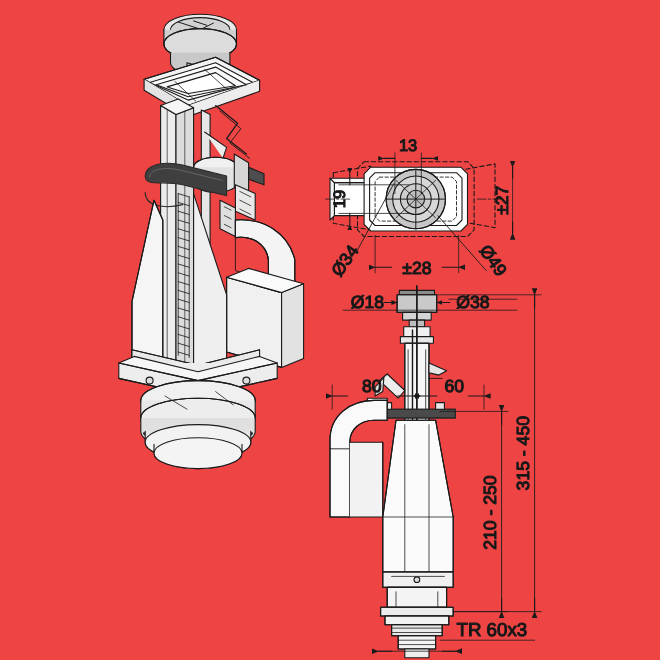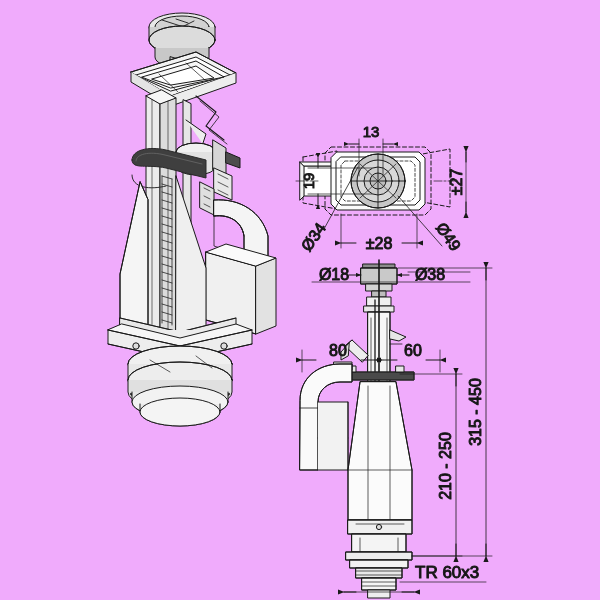--- a/index.html
+++ b/index.html
@@ -1,18 +1,18 @@
 <!DOCTYPE html>
 <html><head>
 <meta charset="utf-8">
 <style>
   html,body{margin:0;padding:0;background:#ffffff;}
   body{width:600px;height:600px;overflow:hidden;
        font-family:"Liberation Sans",sans-serif;color:#1a1a1a;}
-  #sheet{position:relative;width:600px;height:600px;background:#f0abfc;}
+  #sheet{position:relative;width:600px;height:600px;background:#ef4444;}
   svg{display:block;}
   .dimtext{font-family:"Liberation Sans",sans-serif;fill:#111;}
 </style>
 </head>
 <body>
 
 <div id="sheet">
 <svg width="600" height="600" viewBox="0 0 600 600">
 
   <defs>

